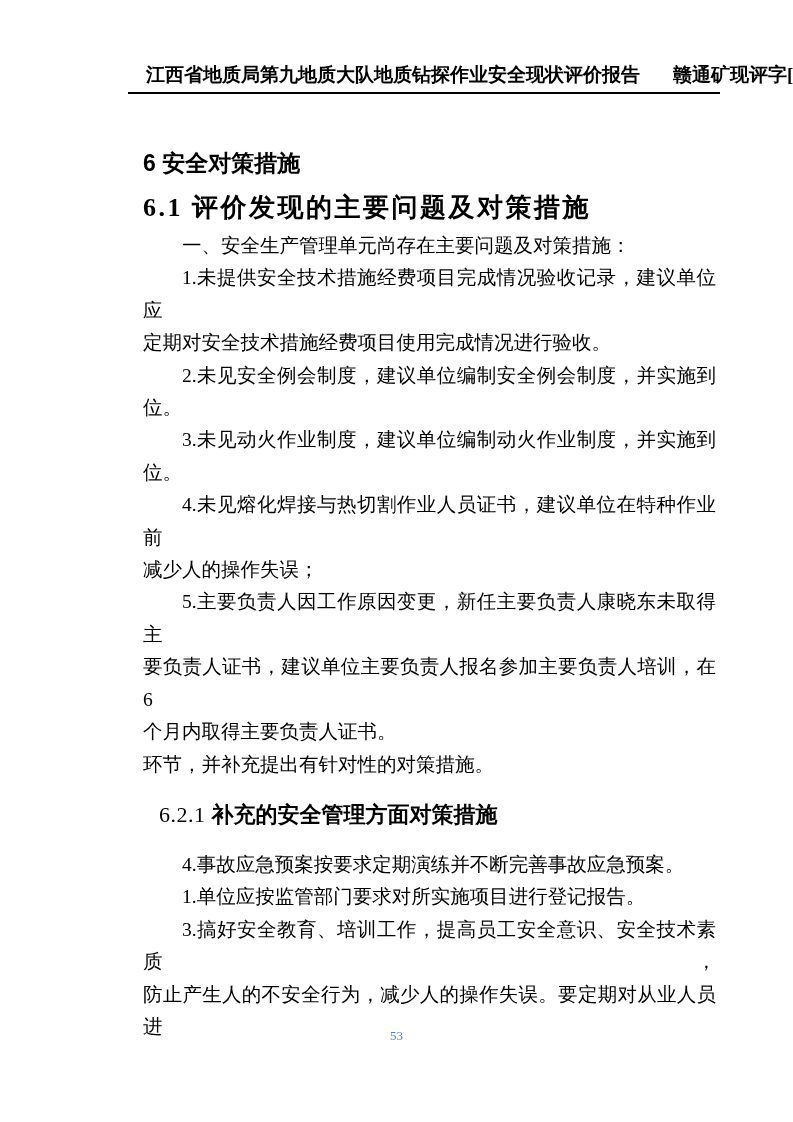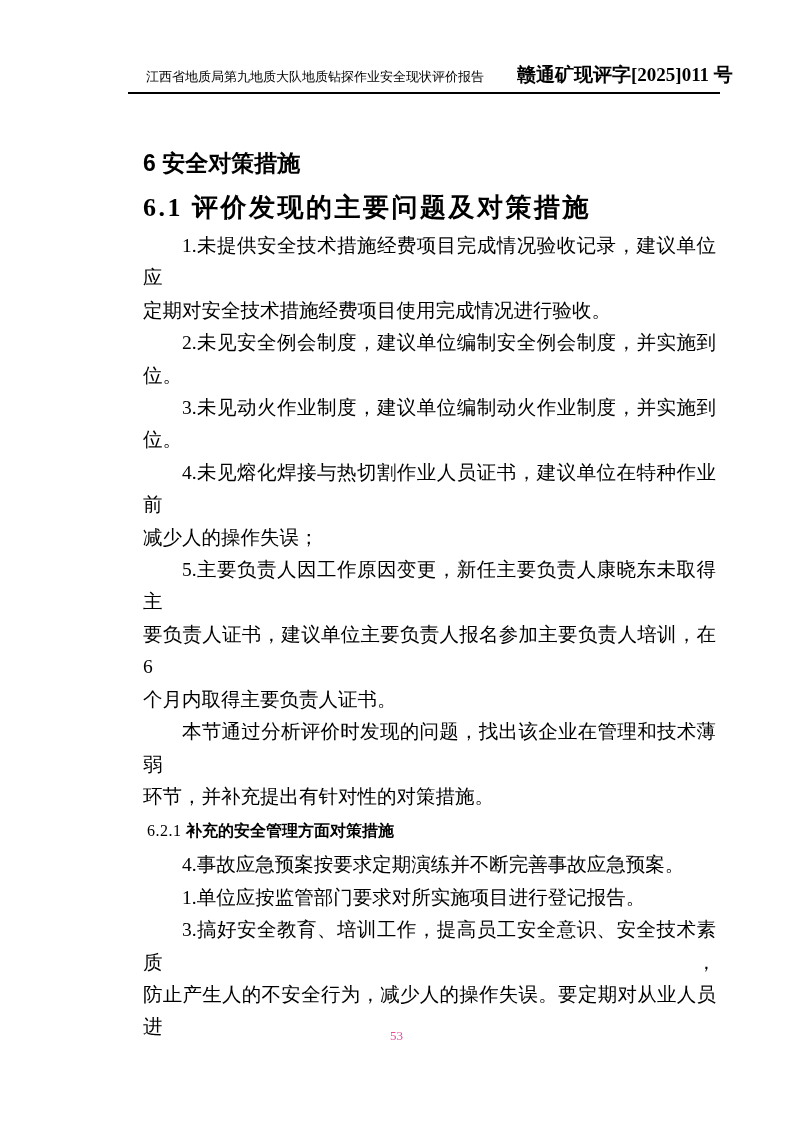--- a/index.html
+++ b/index.html
@@ -6,67 +6,67 @@
   body{
     width:793px;height:1122px;position:relative;background:#ffffff;color:#000000;
     font-family:"Liberation Serif","DejaVu Serif",serif;overflow:hidden;
   }
   .hdr{
     margin:62px 73px 0 128px;
     display:flex;justify-content:space-between;align-items:baseline;
     border-bottom:2.5px solid #000;
     padding:0 12px 4px 18px;
   }
-  .hdr-l{font-weight:normal;font-size:13px;white-space:nowrap;}
+  .hdr-l{font-weight:bold;font-size:19px;white-space:nowrap;}
   .hdr-r{font-weight:bold;font-size:19px;white-space:nowrap;margin-left:33px;}
   .content{margin:0 77px 0 143px;font-size:19.5px;line-height:32.4px;}
   .h1{
     font-family:"Liberation Sans","DejaVu Sans",sans-serif;
     font-weight:bold;font-size:23px;line-height:30px;margin:54px 0 0 0;
   }
   .h2{
     font-weight:bold;font-size:26px;letter-spacing:2.5px;
     line-height:30px;margin:15px 0 7px 0;
   }
   .h2.second{margin-top:13px;margin-bottom:5px;}
-  .h3{font-weight:bold;font-size:16px;line-height:28px;margin:4px;}
+  .h3{font-weight:bold;font-size:22px;line-height:36px;margin:16px;}
   .h3 .h3-num{font-weight:normal;letter-spacing:0.5px;}
   .h3 .h3-txt{font-family:"Liberation Sans","DejaVu Sans",sans-serif;}
   .line{text-align:justify;}
   .indent{text-indent:39px;}
   .full{text-align-last:justify;}
   .footer{
     position:absolute;left:0;right:0;top:1028px;text-align:center;
-    font-size:13px;color:#ec4899;
+    font-size:13px;color:#3b82f6;
   }
 </style>
 </head>
 <body>
 
 <div class="hdr">
   <span class="hdr-l">江西省地质局第九地质大队地质钻探作业安全现状评价报告</span>
   <span class="hdr-r">赣通矿现评字[2025]011 号</span>
 </div>
 
 <div class="content">
   <div class="h1">6 安全对策措施</div>
   <div class="h2">6.1 评价发现的主要问题及对策措施</div>
 
+  <div class="line indent">一、安全生产管理单元尚存在主要问题及对策措施：</div>
   <div class="line indent full">1.未提供安全技术措施经费项目完成情况验收记录，建议单位应</div>
   <div class="line">定期对安全技术措施经费项目使用完成情况进行验收。</div>
   <div class="line indent">2.未见安全例会制度，建议单位编制安全例会制度，并实施到位。</div>
   <div class="line indent">3.未见动火作业制度，建议单位编制动火作业制度，并实施到位。</div>
   <div class="line indent full">4.未见熔化焊接与热切割作业人员证书，建议单位在特种作业前</div>
   <div class="line">减少人的操作失误；</div>
   <div class="line indent full">5.主要负责人因工作原因变更，新任主要负责人康晓东未取得主</div>
   <div class="line full">要负责人证书，建议单位主要负责人报名参加主要负责人培训，在 6</div>
   <div class="line">个月内取得主要负责人证书。</div>
 
 
-  <div class="line indent full">本节通过分析评价时发现的问题，找出该企业在管理和技术薄弱</div>
   <div class="line">环节，并补充提出有针对性的对策措施。</div>
 
   <div class="h3"><span class="h3-num">6.2.1 </span><span class="h3-txt">补充的安全管理方面对策措施</span></div>
 
   <div class="line indent">4.事故应急预案按要求定期演练并不断完善事故应急预案。</div>
   <div class="line indent">1.单位应按监管部门要求对所实施项目进行登记报告。</div>
   <div class="line indent full">3.搞好安全教育、培训工作，提高员工安全意识、安全技术素质，</div>
   <div class="line full">防止产生人的不安全行为，减少人的操作失误。要定期对从业人员进</div>
 
 </div>

